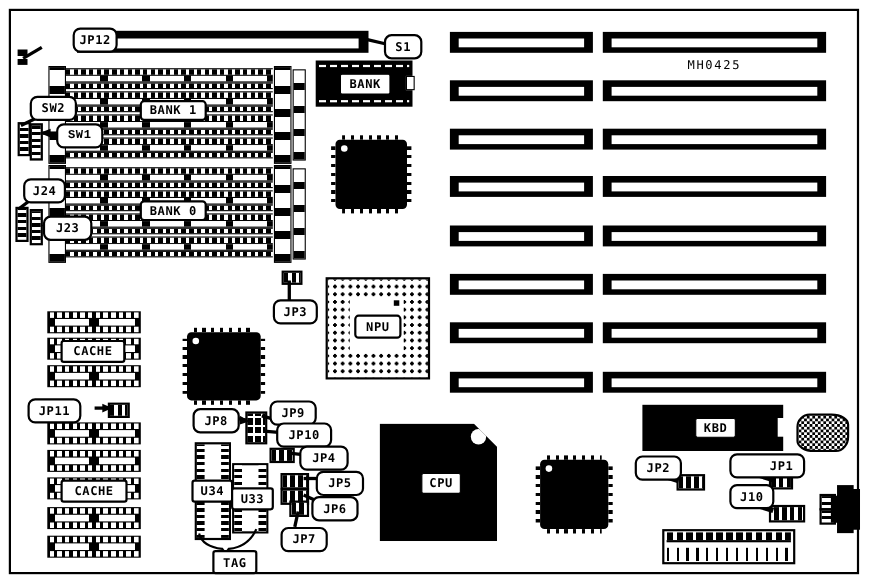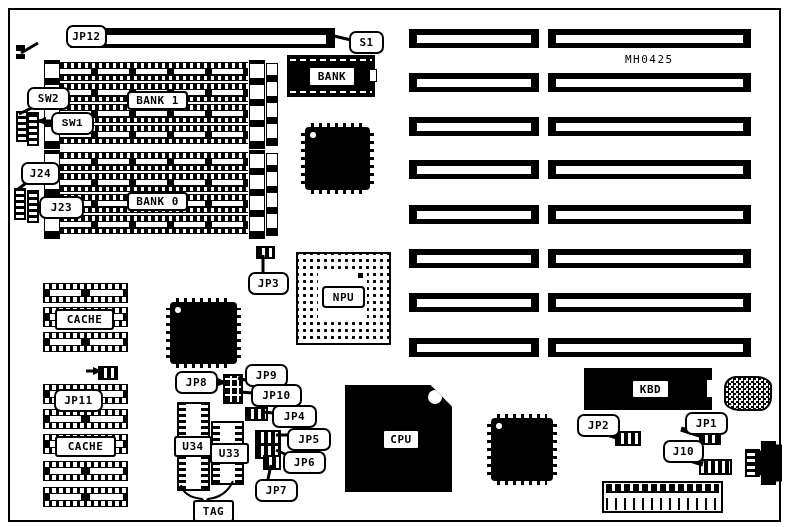--- a/index.html
+++ b/index.html
@@ -331,27 +331,27 @@
     </g>
   </svg>
 
   <div class="abs callout" style="left:27px;top:25px;width:37px;height:19px;margin-left:39px;">JP12</div>
   <div class="abs callout" style="left:349px;top:31px;width:31px;height:19px;">S1</div>
   <div class="abs callout" style="left:27px;top:87px;width:39px;height:19px;">SW2</div>
   <div class="abs callout" style="left:51px;top:112px;width:39px;height:19px;font-family:Liberation Mono, monospace;">SW1</div>
   <div class="abs callout" style="left:127px;top:91px;width:57px;height:15px;border-radius:4px;">BANK 1</div>
   <div class="abs callout" style="left:21px;top:162px;width:35px;height:19px;">J24</div>
   <div class="abs callout" style="left:39px;top:196px;width:41px;height:19px;">J23</div>
-  <div class="abs callout" style="left:127px;top:192px;width:57px;height:15px;border-radius:4px;">BANK 0</div>
+  <div class="abs callout" style="left:127px;top:182px;width:57px;height:15px;border-radius:4px;">BANK 0</div>
   <div class="abs callout" style="left:248px;top:272px;width:37px;height:19px;">JP3</div>
-  <div class="abs callout" style="left:54px;top:362px;width:45px;height:19px;margin-top:27px;">JP11</div>
+  <div class="abs callout" style="left:25px;top:362px;width:45px;height:19px;">JP11</div>
   <div class="abs callout" style="left:175px;top:371px;width:39px;height:19px;">JP8</div>
   <div class="abs callout" style="left:245px;top:364px;width:39px;height:19px;">JP9</div>
   <div class="abs callout" style="left:251px;top:384px;width:47px;height:19px;">JP10</div>
   <div class="abs callout" style="left:272px;top:405px;width:41px;height:19px;">JP4</div>
   <div class="abs callout" style="left:287px;top:428px;width:40px;height:19px;">JP5</div>
   <div class="abs callout" style="left:283px;top:451px;width:39px;height:19px;">JP6</div>
   <div class="abs callout" style="left:255px;top:479px;width:39px;height:19px;">JP7</div>
   <div class="abs callout" style="left:193px;top:500px;width:37px;height:18px;border-radius:3px;">TAG</div>
   <div class="abs callout" style="left:577px;top:414px;width:39px;height:19px;">JP2</div>
-  <div class="abs callout" style="left:685px;top:412px;width:39px;height:19px;">JP1</div>
+  <div class="abs callout" style="left:663px;top:412px;width:39px;height:19px;padding-left:26px;">JP1</div>
   <div class="abs callout" style="left:663px;top:440px;width:37px;height:19px;">J10</div>
 </div>
 
 </body></html>

